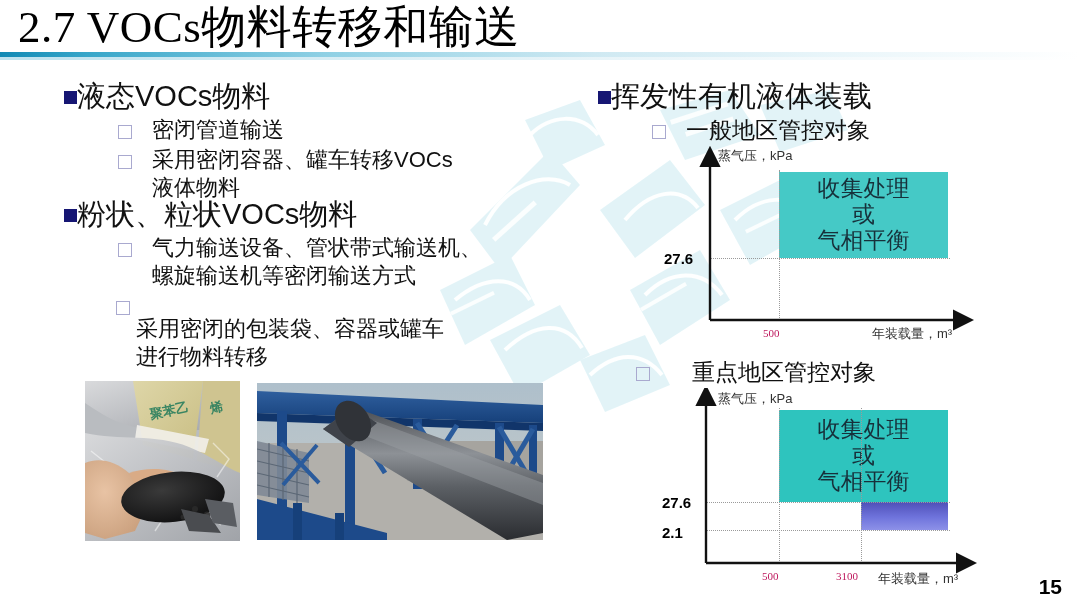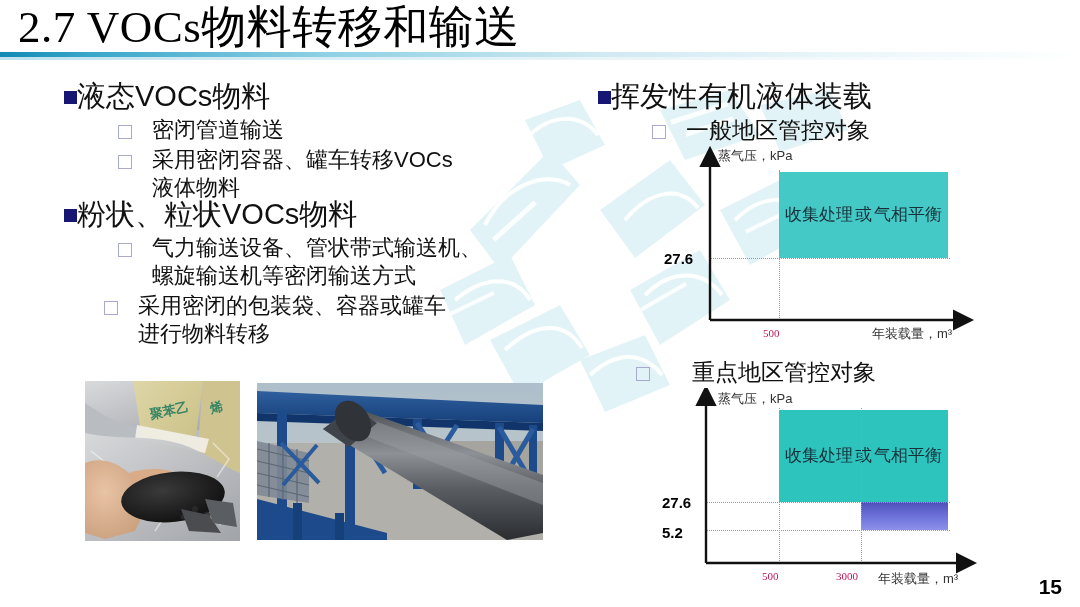--- a/index.html
+++ b/index.html
@@ -66,23 +66,23 @@
   .tick{
     position:absolute;font-size:15px;color:#000000;white-space:nowrap;font-weight:600;
     font-family:"Liberation Sans","DejaVu Sans",sans-serif;
   }
   .tickx{
     position:absolute;font-size:11px;color:#be185d;white-space:nowrap;
     font-family:"Liberation Serif","DejaVu Serif",serif;
   }
   .region{position:absolute;}
   .region .lbl{
-    position:absolute;inset:0;display:flex;
+    position:absolute;inset:0;display:flex;flex-direction:column;
     align-items:center;justify-content:center;gap:2px;
-    font-size:17px;line-height:24px;color:#17303a;
+    font-size:23px;line-height:24px;color:#17303a;
     font-family:"Liberation Serif","DejaVu Serif",serif;
   }
   .gridline{position:absolute;}
   .gh{border-top:1px dotted #9a9a9a;}
   .gv{border-left:1px dotted #9a9a9a;}
 
   
   .pageno{
     position:absolute;right:18px;bottom:8px;font-size:21px;font-weight:bold;color:#000;
     font-family:"Liberation Sans","DejaVu Sans",sans-serif;z-index:4;
@@ -158,21 +158,21 @@
   </div>
 
   <div class="b2" style="left:118px;top:234px;">
     <span class="sq-hollow"></span>
     <span class="t">
       <span class="ln">气力输送设备、管状带式输送机、</span>
       <span class="ln">螺旋输送机等密闭输送方式</span>
     </span>
   </div>
 
-  <div class="b2" style="left:104px;top:292px;">
+  <div class="b2" style="left:116px;top:292px;flex-direction:column;">
     <span class="sq-hollow"></span>
     <span class="t">
       <span class="ln">采用密闭的包装袋、容器或罐车</span>
       <span class="ln">进行物料转移</span>
     </span>
   </div>
 
   <div class="photo" style="left:85px;top:381px;width:155px;height:160px;">
     <svg width="155" height="160" viewBox="0 0 155 160" xmlns="http://www.w3.org/2000/svg">
       <defs>
@@ -364,19 +364,19 @@
       <defs>
         <marker id="ah2" markerWidth="9" markerHeight="9" refX="1" refY="4.5" orient="auto">
           <path d="M0,0 L9,4.5 L0,9 z" fill="#111"></path>
         </marker>
       </defs>
       <line x1="56" y1="175" x2="56" y2="16" stroke="#111" stroke-width="2.4" marker-end="url(#ah2)"></line>
       <line x1="56" y1="175" x2="308" y2="175" stroke="#111" stroke-width="2.4" marker-end="url(#ah2)"></line>
     </svg>
 
     <div class="tick" style="left:12px;top:106px;">27.6</div>
-    <div class="tick" style="left:12px;top:136px;">5.2</div>
+    <div class="tick" style="left:12px;top:136px;">2.1</div>
     <div class="tickx" style="left:112px;top:182px;">500</div>
-    <div class="tickx" style="left:186px;top:182px;">3000</div>
+    <div class="tickx" style="left:186px;top:182px;">3100</div>
   </div>
 
   <div class="pageno">15</div>
 </div>
 
 </body></html>

